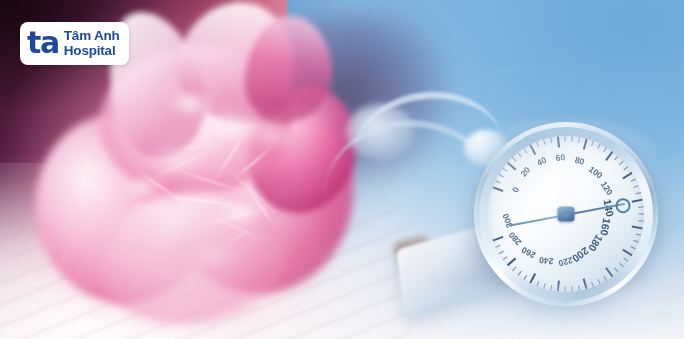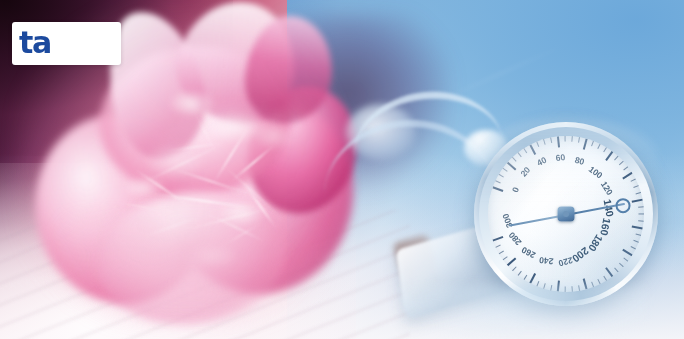--- a/index.html
+++ b/index.html
@@ -282,24 +282,24 @@
     pointer-events:none;
   }
   .g-reflect{
     position:absolute;left:396px;top:286px;width:250px;height:52px;
     background:radial-gradient(ellipse at 54% 10%, rgba(196,220,238,.58) 0%, rgba(224,238,248,.26) 46%, rgba(255,255,255,0) 80%);
     filter:blur(5px);
   }
 
   
   .logo{
-    position:absolute;left:12px;top:22px;
+    position:absolute;left:20px;top:22px;
     width:109px;height:43px;
     background:#ffffff;
-    border-radius:3px;
+    border-radius:8px;
     display:flex;align-items:center;
     padding:0 7px;
     box-sizing:border-box;
     gap:5px;
     box-shadow:0 1px 4px rgba(0,0,0,.16);
   }
   .logo-mark{
     font-family:"DejaVu Sans",sans-serif;
     font-weight:bold;
     font-size:30px;
@@ -484,15 +484,19 @@
       <div class="g-hub"></div>
       <div class="g-hub-dot"></div>
     </div>
     <div class="g-glass"></div>
     <div class="g-blur-top"></div>
   </div>
   <div class="g-reflect"></div>
 
   <div class="logo">
     <span class="logo-mark">ta</span>
+    <span class="logo-text">
+      <span class="logo-l1">Tâm Anh</span>
+      <span class="logo-l2">Hospital</span>
+    </span>
   </div>
 
 </div>
 
 </body></html>

